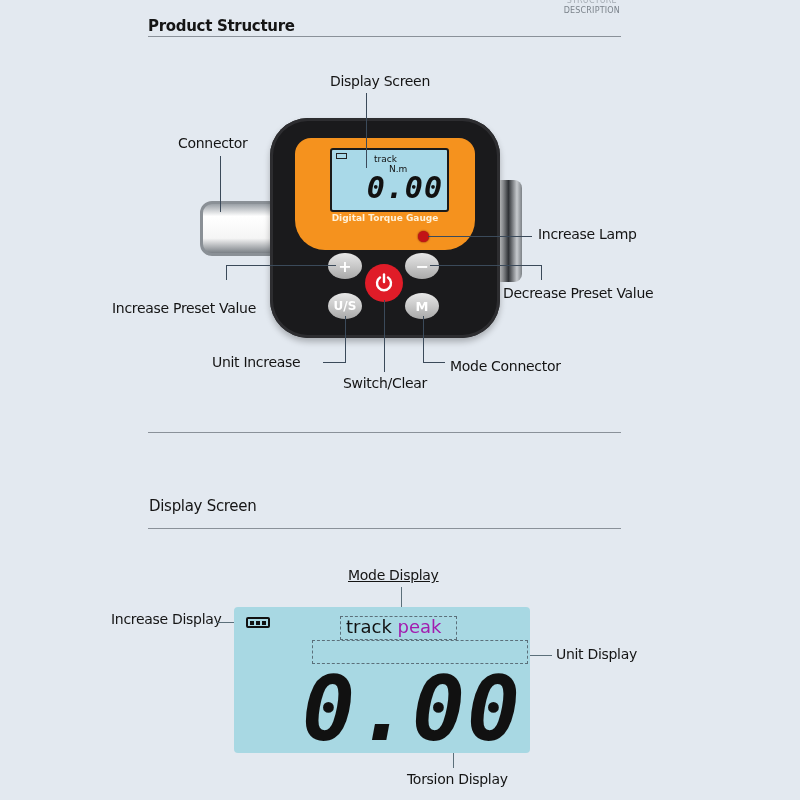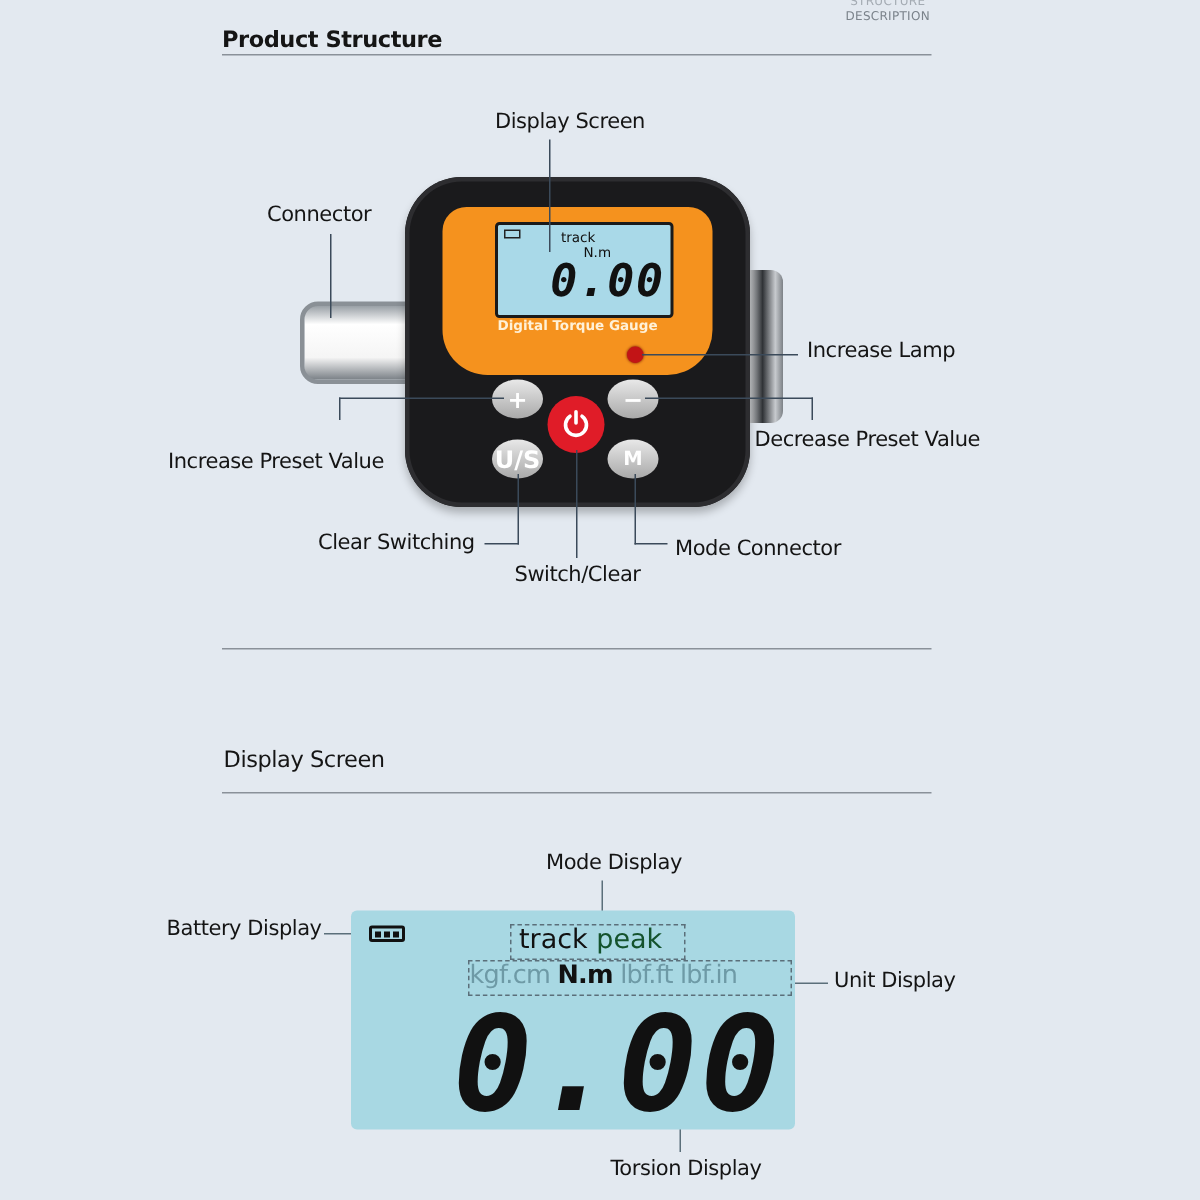--- a/index.html
+++ b/index.html
@@ -48,21 +48,21 @@
     <div class="seg" style="right:4px;top:22px;font-size:30px;font-weight:bold;letter-spacing:1px;line-height:32px;">0.00</div>
   </div>
   <div class="brand">Digital Torque Gauge</div>
   <div class="lamp"></div>
   <div class="btn" style="left:328px;top:253px;">
       <span>+</span>
     </div>
   <div class="btn" style="left:405px;top:253px;">
       <span>−</span>
     </div>
-  <div class="btn" style="left:328px;top:293px;font-size:16px;">
+  <div class="btn" style="left:328px;top:293px;font-size:12px;">
       <span>U/S</span>
     </div>
   <div class="btn" style="left:405px;top:293px;font-size:13px;">
       <span>M</span>
     </div>
   <div class="pwr">
     <svg width="22" height="22" viewBox="0 0 22 22">
       <path d="M7 5.5 A7 7 0 1 0 15 5.5" fill="none" stroke="#fff" stroke-width="2.4" stroke-linecap="round"></path>
       <line x1="11" y1="2.5" x2="11" y2="10" stroke="#fff" stroke-width="2.4" stroke-linecap="round"></line>
     </svg>
@@ -79,60 +79,54 @@
 <div class="ln" style="left:428px;top:236px;width:104px;height:1px;"></div>
 
 <div class="label" style="left:112px;top:300px;">Increase Preset Value</div>
 <div class="ln" style="left:226px;top:265px;width:1px;height:15px;"></div>
 <div class="ln" style="left:226px;top:265px;width:110px;height:1px;"></div>
 
 <div class="label" style="left:503px;top:285px;">Decrease Preset Value</div>
 <div class="ln" style="left:541px;top:265px;width:1px;height:15px;"></div>
 <div class="ln" style="left:430px;top:265px;width:112px;height:1px;"></div>
 
-<div class="label" style="left:212px;top:354px;">Clear Switching</div>
+<div class="label" style="left:212px;top:354px;">Unit Increase</div>
 <div class="ln" style="left:345px;top:316px;width:1px;height:47px;"></div>
 <div class="ln" style="left:323px;top:362px;width:23px;height:1px;"></div>
 
 <div class="label" style="left:343px;top:375px;">Switch/Clear</div>
 <div class="ln" style="left:384px;top:300px;width:1px;height:72px;"></div>
 
 <div class="label" style="left:450px;top:358px;">Mode Connector</div>
 <div class="ln" style="left:423px;top:316px;width:1px;height:47px;"></div>
 <div class="ln" style="left:423px;top:362px;width:22px;height:1px;"></div>
 
 <div class="rule" style="left:148px;top:432px;width:473px;"></div>
 
 <div class="sec-title" style="left:149px;top:497px;font-weight:normal;">Display Screen</div>
 <div class="rule" style="left:148px;top:528px;width:473px;"></div>
 
-<div class="label" style="left:364px;top:567px;">Mode Display</div>
+<div class="label" style="left:348px;top:567px;text-decoration:underline;">Mode Display</div>
 <div class="ln" style="left:401px;top:587px;width:1px;height:28px;background:#5b6f7a;"></div>
 
-<div class="label" style="left:111px;top:611px;">Battery Display</div>
+<div class="label" style="left:111px;top:611px;">Increase Display</div>
 <div class="ln" style="left:216px;top:622px;width:28px;height:1px;background:#5b6f7a;"></div>
 
 <div class="label" style="left:556px;top:646px;">Unit Display</div>
 <div class="ln" style="left:528px;top:655px;width:24px;height:1px;background:#5b6f7a;"></div>
 
 <div class="label" style="left:407px;top:771px;">Torsion Display</div>
 <div class="ln" style="left:453px;top:745px;width:1px;height:23px;background:#5b6f7a;"></div>
 
 <div class="lcd">
   <div class="abs" style="left:12px;top:10px;width:24px;height:11px;border:2px solid #111;border-radius:2px;box-sizing:border-box;display:flex;gap:2px;align-items:center;justify-content:center;">
     <span style="width:4px;height:4px;background:#111"></span>
       <span style="width:4px;height:4px;background:#111"></span>
       <span style="width:4px;height:4px;background:#111"></span>
   </div>
   <div class="dash" style="left:106px;top:9px;width:115px;height:22px;"></div>
   <div class="abs" style="left:112px;top:9px;font-size:18px;white-space:nowrap;">
     <span style="color:#111">track</span>
-    <span style="color:#14532d">peak</span>
+    <span style="color:#a21caf">peak</span>
   </div>
   <div class="dash" style="left:78px;top:33px;width:214px;height:22px;"></div>
-  <div class="abs" style="left:79px;top:33px;font-size:17px;white-space:nowrap;letter-spacing:-0.5px;">
-    <span style="color:#6e9aa6">kgf.cm</span>
-    <span style="color:#111;font-weight:bold">N.m</span>
-    <span style="color:#6e9aa6">lbf.ft</span>
-    <span style="color:#6e9aa6">lbf.in</span>
-  </div>
   <div class="seg" style="right:8px;top:58px;font-size:88px;font-weight:bold;line-height:90px;letter-spacing:2px;color:#111;">0.00</div>
 </div>
 
 </body></html>

